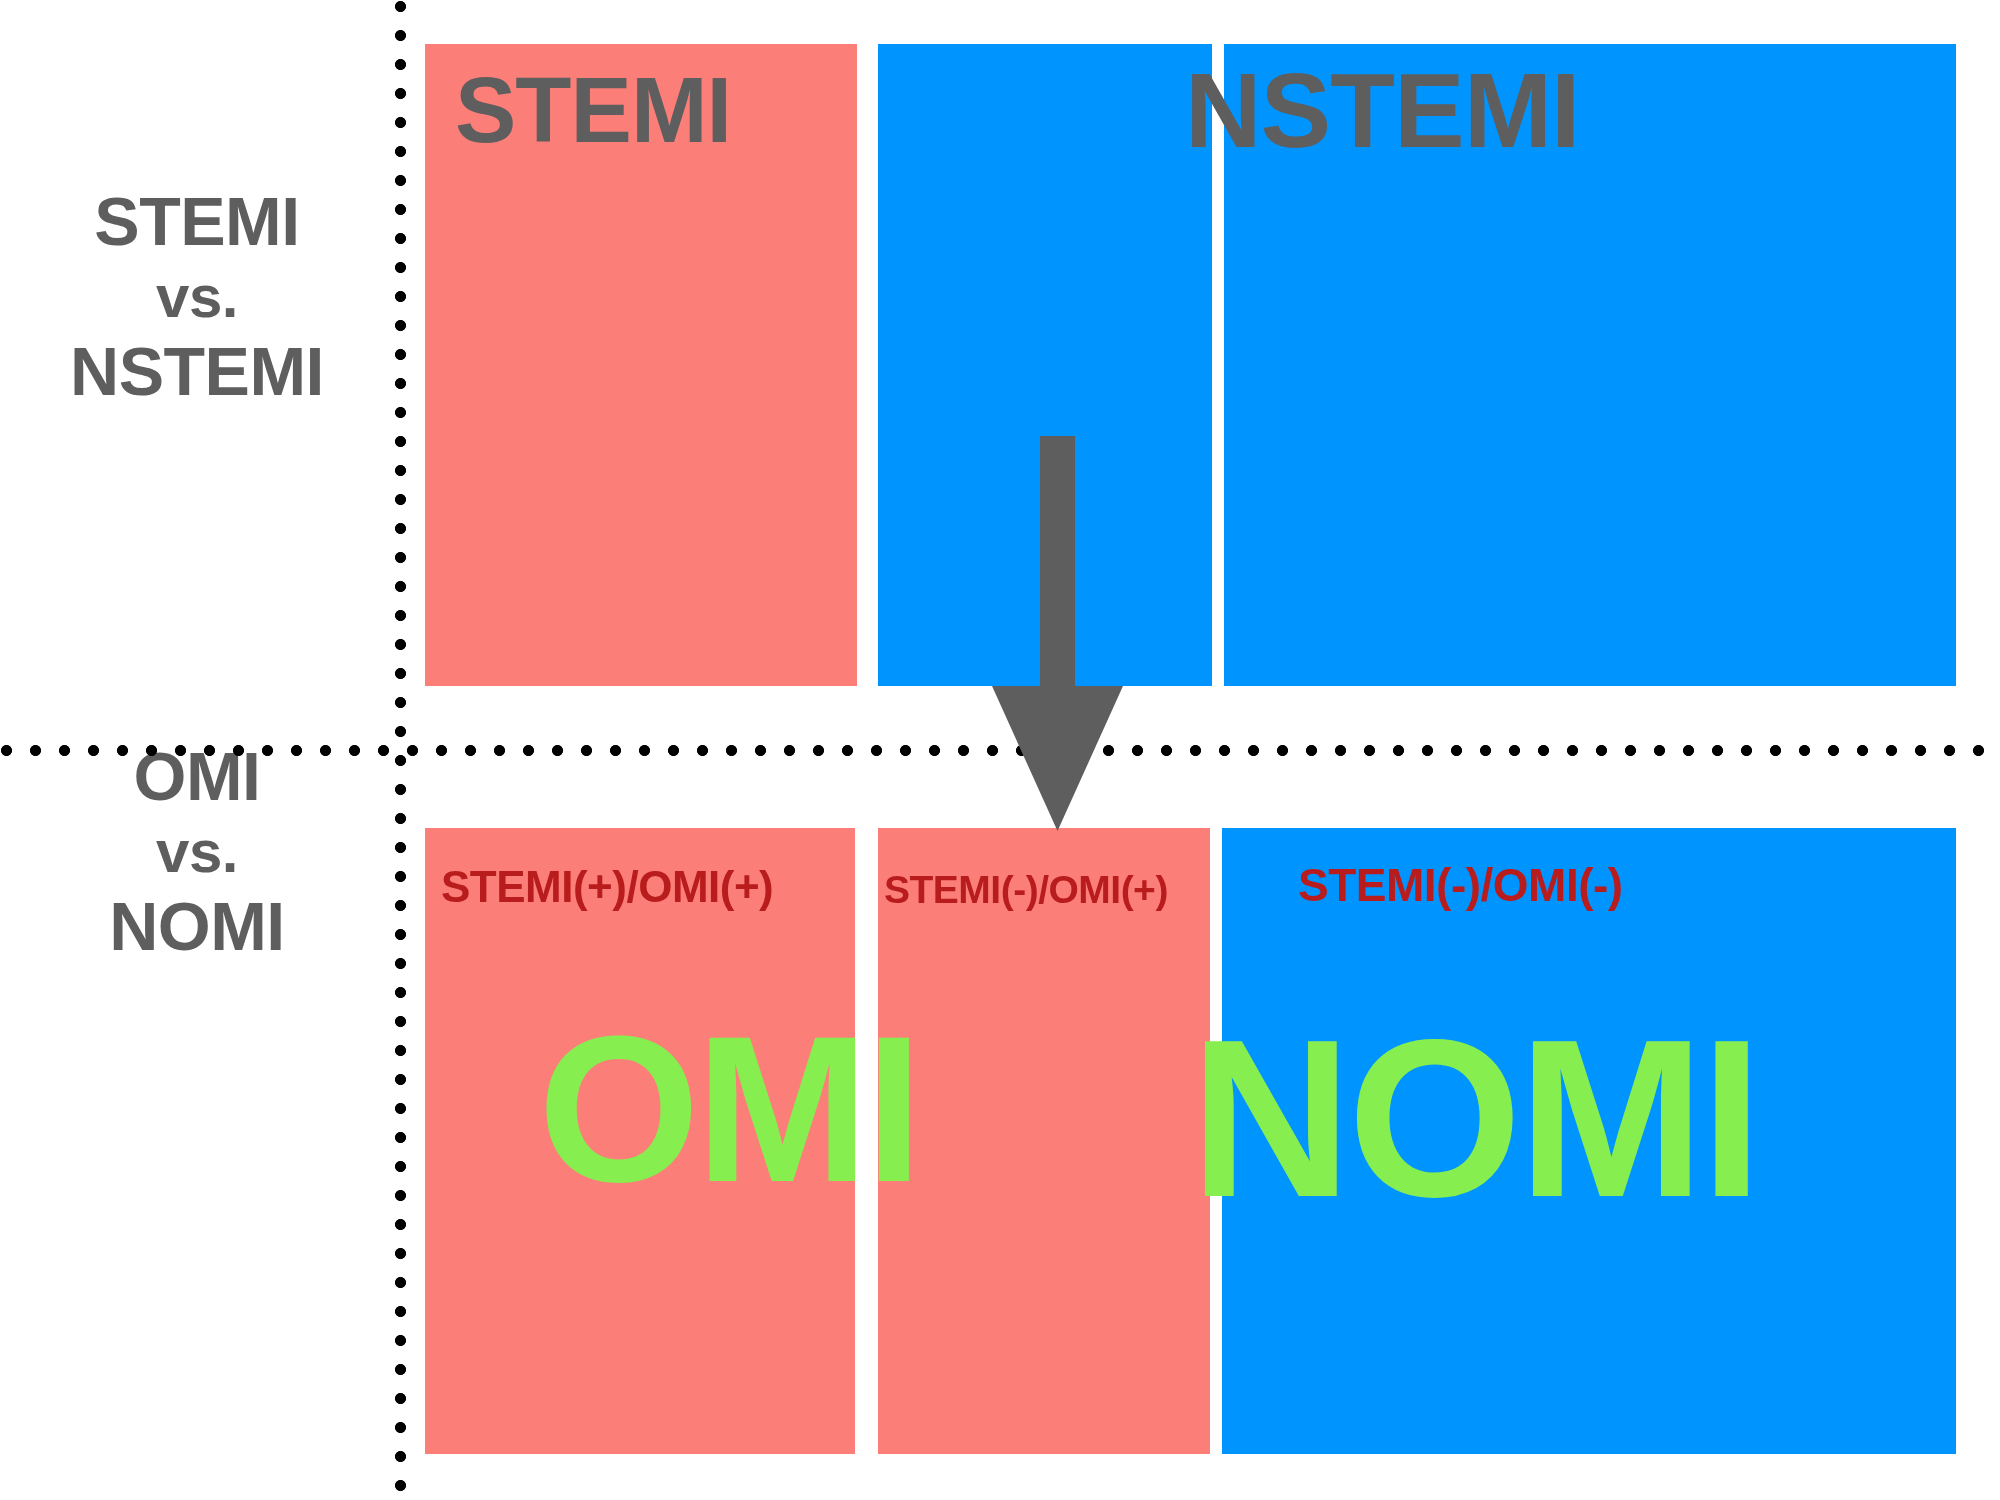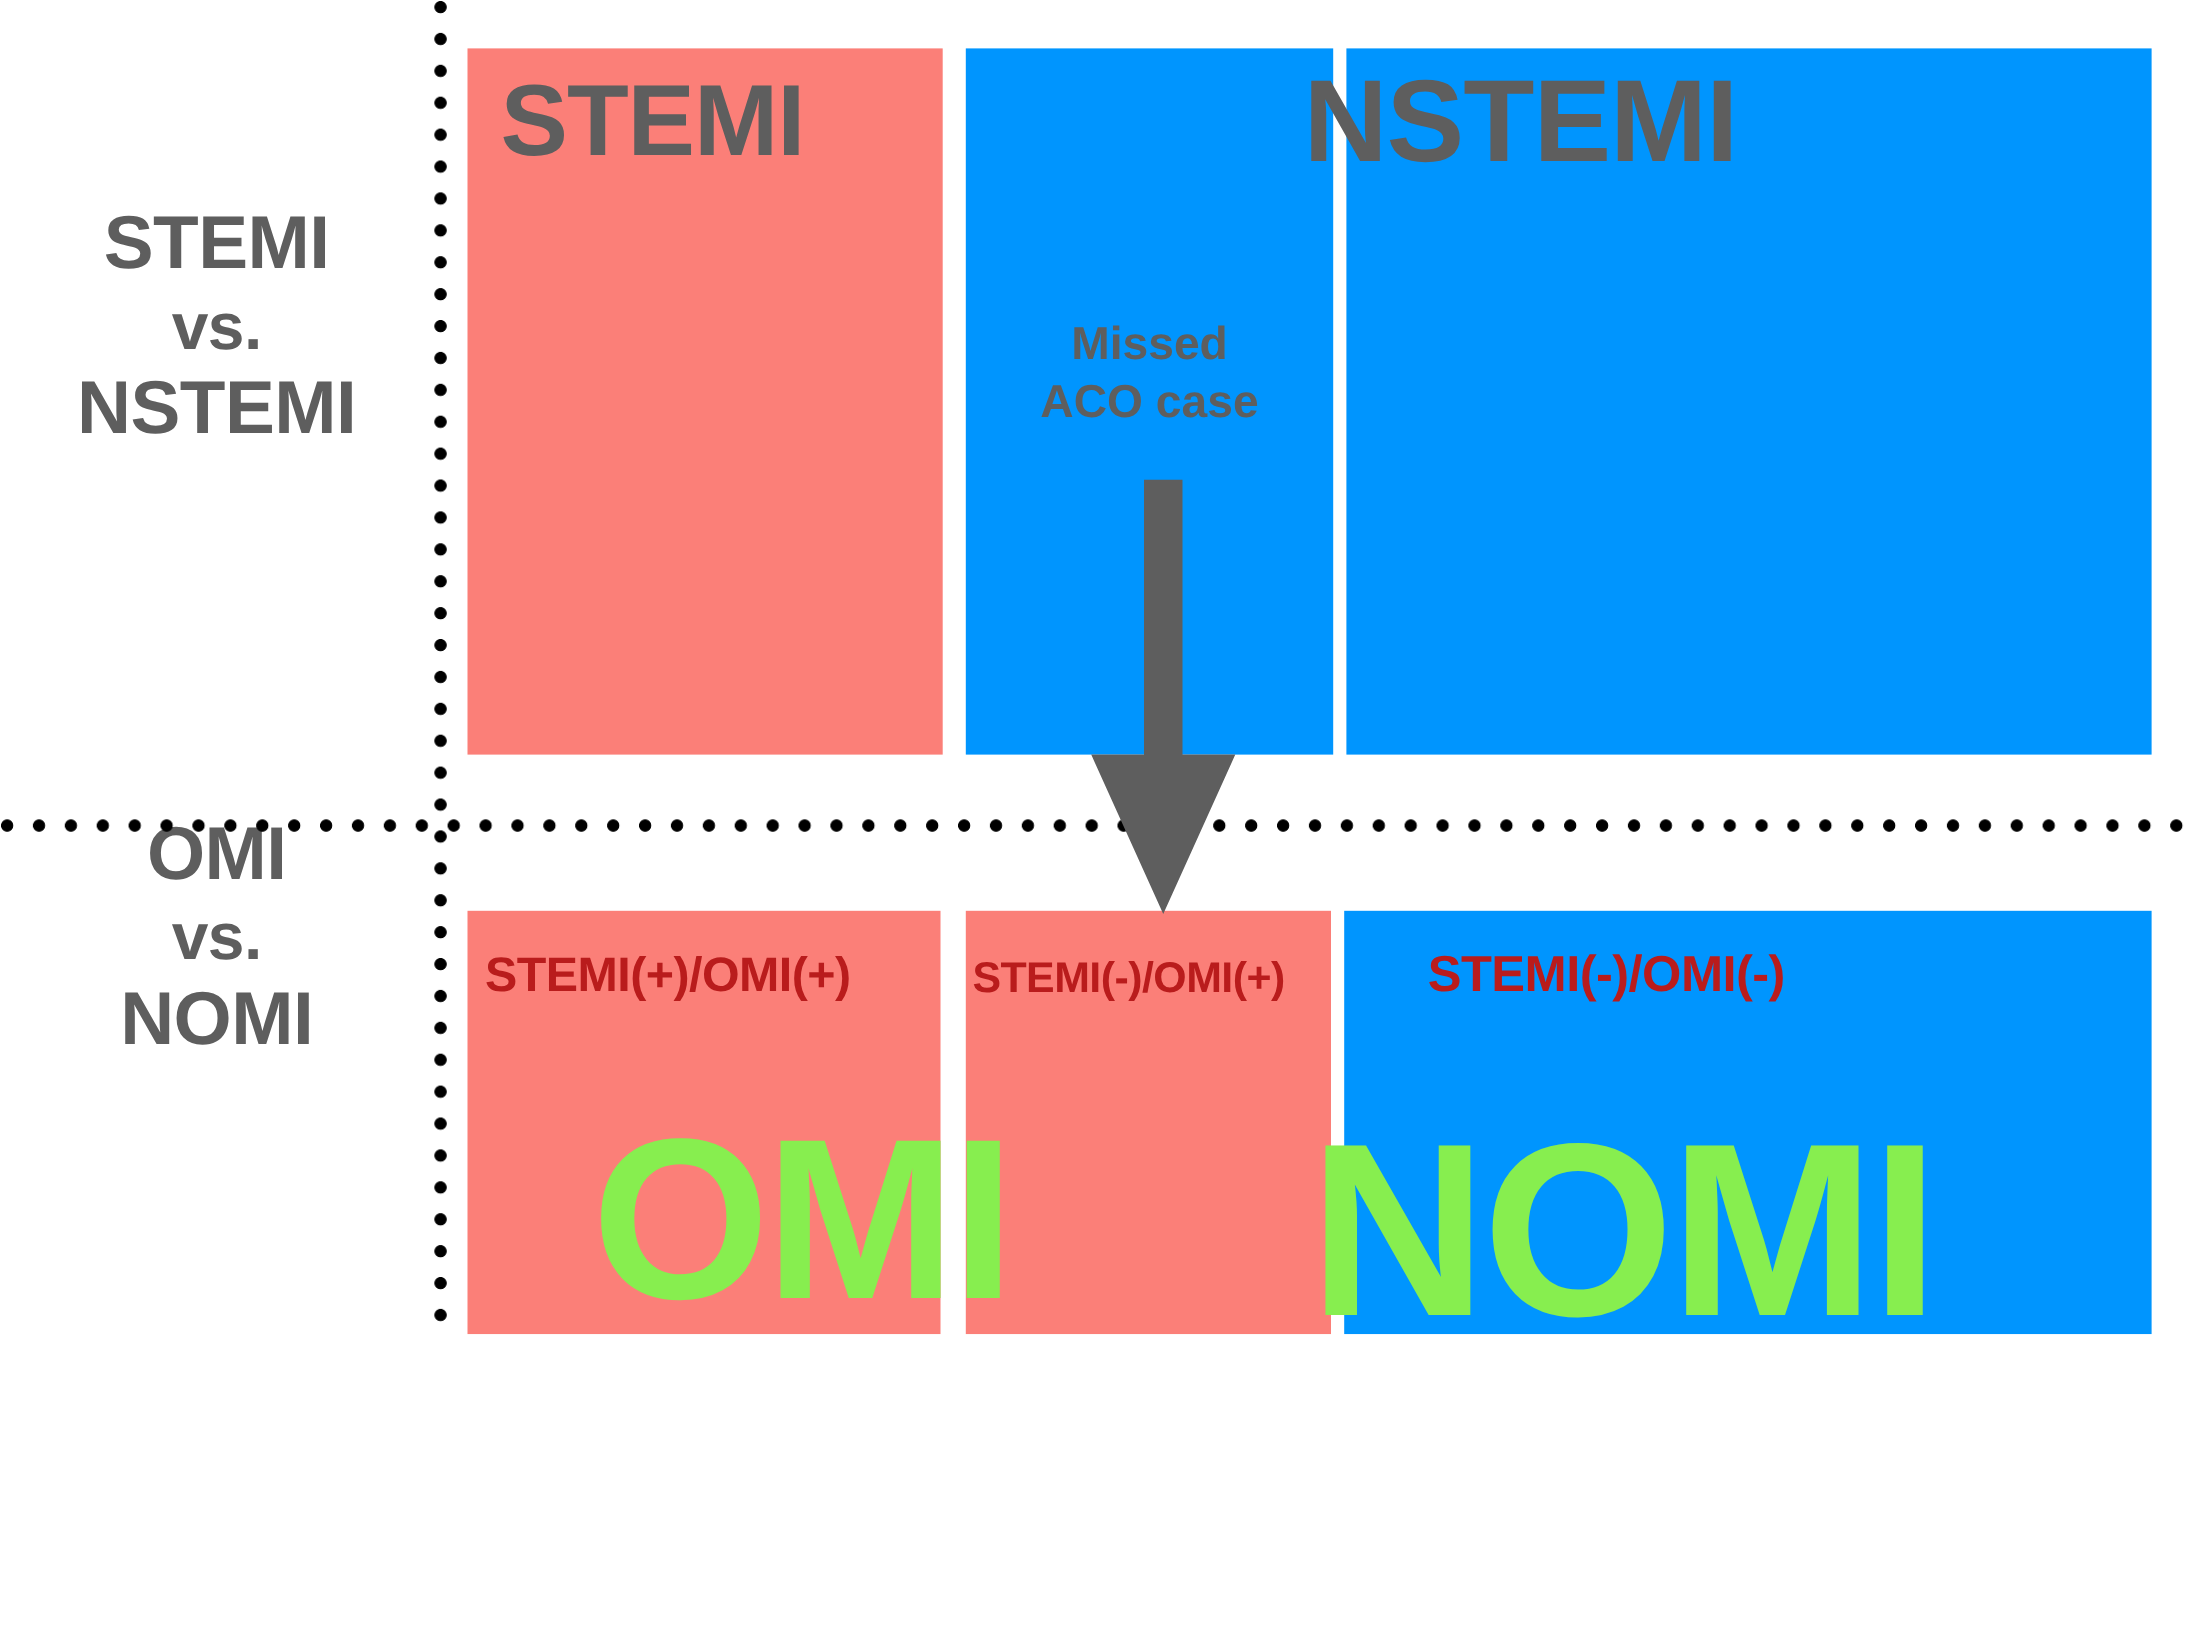--- a/index.html
+++ b/index.html
@@ -8,21 +8,21 @@
     background: #ffffff;
   }
   body {
     font-family: "Liberation Sans", sans-serif;
     -webkit-font-smoothing: antialiased;
   }
 
   #stage {
     position: relative;
     width: 2000px;
-    height: 1213px;
+    height: 1500px;
     background: #ffffff;
     overflow: hidden;
   }
 
   
   .divider-v {
     position: absolute;
     left: 394px;
     top: 0px;
     width: 13px;
@@ -156,22 +156,20 @@
   <div class="panel blue" id="panel-nstemi-left"></div>
   <div class="panel blue" id="panel-nstemi-right"></div>
 
   <div class="panel red" id="panel-omi-pos"></div>
   <div class="panel red" id="panel-omi-occ"></div>
   <div class="panel blue" id="panel-nomi"></div>
 
   <div class="panel-title" id="title-stemi">STEMI</div>
   <div class="panel-title" id="title-nstemi">NSTEMI</div>
 
-  <div id="missed-case-label">Missed
-ACO case</div>
 
   <svg id="missed-case-arrow" viewBox="0 0 180 400" aria-hidden="true">
     <path d="M 60 0 L 95 0 L 95 250 L 143 250 L 77.5 395 L 12 250 L 60 250 Z" fill="#5e5e5e"></path>
   </svg>
 
   <div class="cell-caption" id="caption-omi-pos">STEMI(+)/OMI(+)</div>
   <div class="cell-caption" id="caption-nomi">STEMI(-)/OMI(-)</div>
   <div class="cell-caption" id="caption-omi-occ">STEMI(-)/OMI(+)</div>
 
   <div class="verdict" id="verdict-omi">OMI</div>

